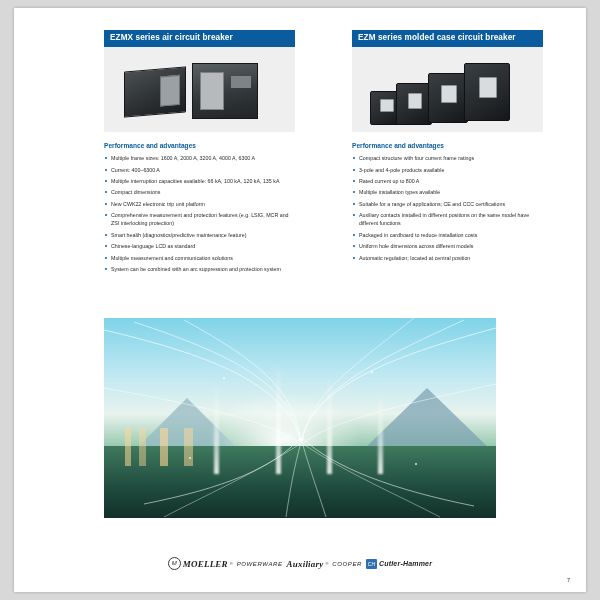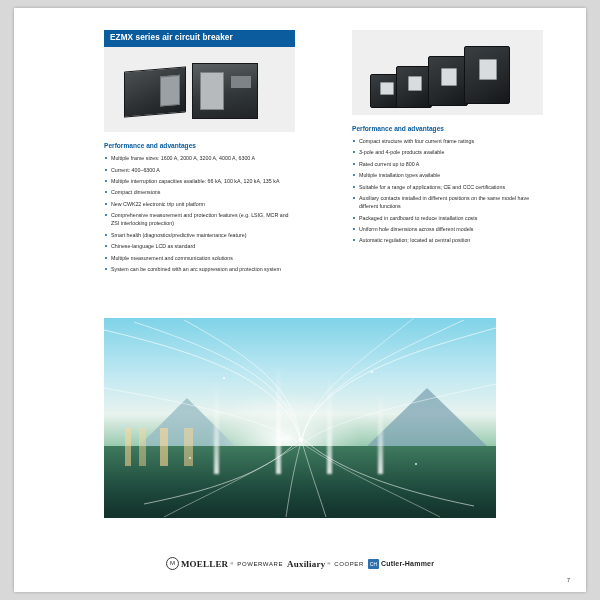--- a/index.html
+++ b/index.html
@@ -241,20 +241,21 @@
   
   .footer {
     position: absolute;
     left: 0;
     bottom: 22px;
     width: 100%;
     display: flex;
     align-items: center;
     justify-content: center;
     gap: 4px;
+    font-style: italic;
   }
   .logo {
     font-size: 7px;
     color: #1d1d1d;
     display: flex;
     align-items: center;
     gap: 2px;
     white-space: nowrap;
   }
   .logo .mark {
@@ -313,20 +314,21 @@
         <li>New CWK22 electronic trip unit platform</li>
         <li>Comprehensive measurement and protection features (e.g. LSIG, MCR and ZSI interlocking protection)</li>
         <li>Smart health (diagnostics/predictive maintenance feature)</li>
         <li>Chinese-language LCD as standard</li>
         <li>Multiple measurement and communication solutions</li>
         <li>System can be combined with an arc suppression and protection system</li>
       </ul>
     </div>
 
     <div class="col">
+      <div class="col-title">EZM series molded case circuit breaker</div>
       <div class="photo">
         <div class="mcb mcb1"></div>
         <div class="mcb mcb2"></div>
         <div class="mcb mcb3"></div>
         <div class="mcb mcb4"></div>
       </div>
       <div class="perf-title">Performance and advantages</div>
       <ul class="bullets">
         <li>Compact structure with four current frame ratings</li>
         <li>3-pole and 4-pole products available</li>

